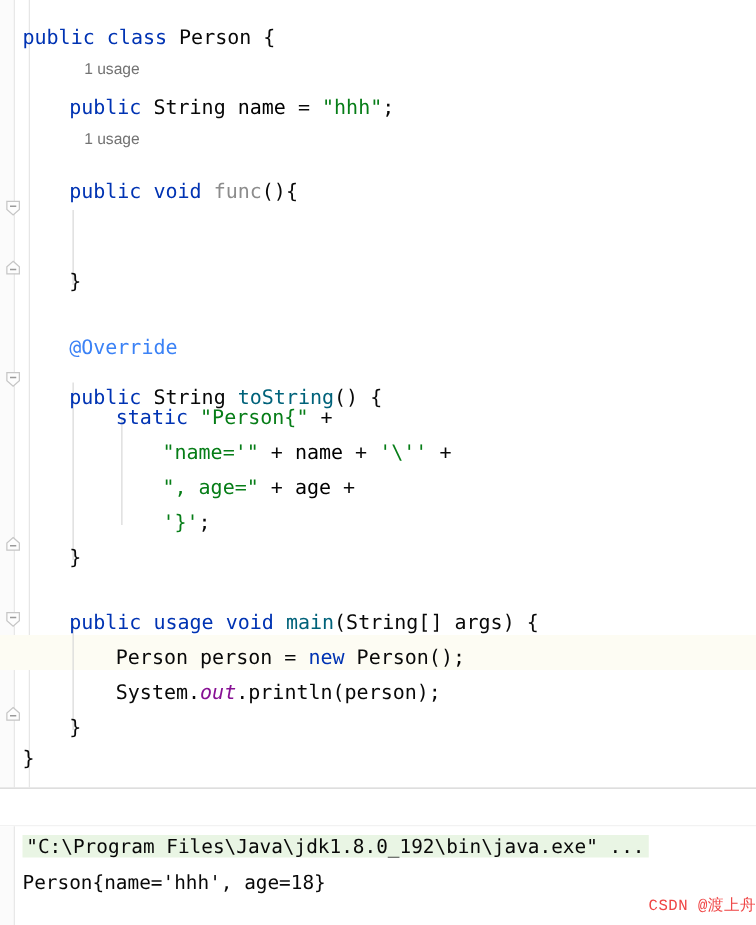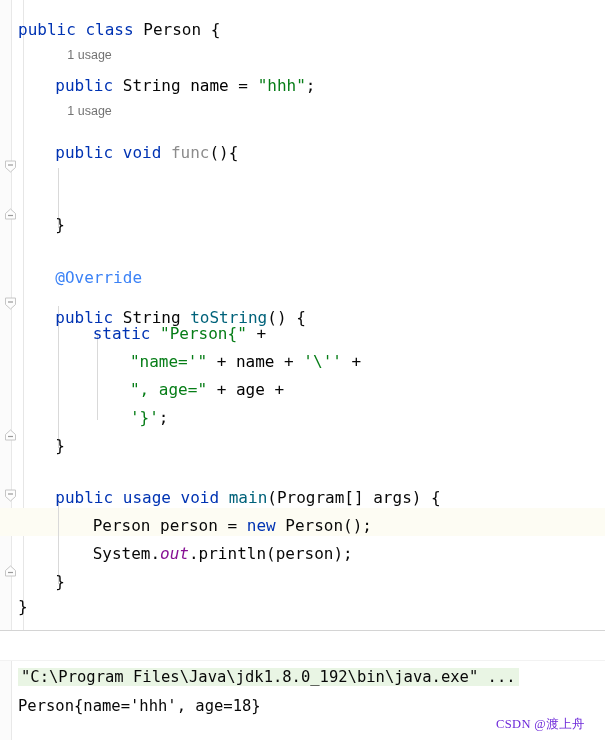--- a/index.html
+++ b/index.html
@@ -55,22 +55,22 @@
   .tab-label{position:absolute;left:31px;top:0;height:30px;line-height:30px;font-size:13.5px;
              font-family:"Liberation Sans","DejaVu Sans",sans-serif;color:#1a1a1a;}
   .tab-close{position:absolute;left:85px;top:8px;width:13px;height:13px;}
 
   .console{position:absolute;left:0;top:661px;width:605px;height:79px;background:#ffffff;}
   .console-gutter{position:absolute;left:0;top:0;width:11px;height:79px;background:#fbfbfb;border-right:1px solid #e8e8e8;}
   .cline{position:absolute;left:18px;height:28px;line-height:28px;font-size:15.5px;
          white-space:pre;color:#080808;font-family:"DejaVu Sans Mono","Liberation Mono",monospace;}
   .cmdline{background:#e9f5e4;padding:0 3px;}
 
-  .watermark{position:absolute;right:20px;top:716px;font-size:12.5px;color:#6d28d9;
-             font-family:Liberation Serif, serif;letter-spacing:.4px;}
+  .watermark{position:absolute;right:0;top:716px;font-size:12.5px;color:#ef4444;
+             font-family:Liberation Mono, monospace;letter-spacing:.4px;}
 </style>
 </head>
 <body>
 
 <div class="ide">
 
   <div class="editor">
     <div class="gutter"></div>
     <div class="gutter-line"></div>
     <div class="code" id="code-surface">
@@ -88,21 +88,21 @@
         <div class="line" style="top: 211px;"><span class="txt" style="left: 55.32px;"><span class="plain">}</span></span></div>
         <div class="line" style="top: 239px;"><span class="txt" style="left: 18px;"></span></div>
         <div class="line" style="top: 264px;"><span class="txt" style="left: 55.32px;"><span class="anno">@Override</span></span></div>
         <div class="line" style="top: 304px;"><span class="txt" style="left: 55.32px;"><span class="kw">public</span><span class="plain"> </span><span class="plain">String</span><span class="plain"> </span><span class="mdecl">toString</span><span class="plain">() {</span></span></div>
         <div class="line" style="top: 320px;"><span class="txt" style="left: 92.64px;"><span class="kw">static</span><span class="plain"> </span><span class="str">"Person{"</span><span class="plain"> +</span></span></div>
         <div class="line" style="top: 348px;"><span class="txt" style="left: 129.96px;"><span class="str">"name='"</span><span class="plain"> + </span><span class="fld">name</span><span class="plain"> + </span><span class="str">'\''</span><span class="plain"> +</span></span></div>
         <div class="line" style="top: 376px;"><span class="txt" style="left: 129.96px;"><span class="str">", age="</span><span class="plain"> + </span><span class="fld">age</span><span class="plain"> +</span></span></div>
         <div class="line" style="top: 404px;"><span class="txt" style="left: 129.96px;"><span class="str">'}'</span><span class="plain">;</span></span></div>
         <div class="line" style="top: 432px;"><span class="txt" style="left: 55.32px;"><span class="plain">}</span></span></div>
         <div class="line" style="top: 460px;"><span class="txt" style="left: 18px;"></span></div>
-        <div class="line" style="top: 484px;"><span class="txt" style="left: 55.32px;"><span class="kw">public</span><span class="plain"> </span><span class="kw">usage</span><span class="plain"> </span><span class="kw">void</span><span class="plain"> </span><span class="mdecl">main</span><span class="plain">(Program[] args) {</span></span></div>
+        <div class="line" style="top: 484px;"><span class="txt" style="left: 55.32px;"><span class="kw">public</span><span class="plain"> </span><span class="kw">usage</span><span class="plain"> </span><span class="kw">void</span><span class="plain"> </span><span class="mdecl">main</span><span class="plain">(String[] args) {</span></span></div>
         <div class="line" style="top: 512px;"><span class="txt" style="left: 92.64px;"><span class="plain">Person person = </span><span class="kw">new</span><span class="plain"> Person();</span></span></div>
         <div class="line" style="top: 540px;"><span class="txt" style="left: 92.64px;"><span class="plain">System.</span><span class="stat">out</span><span class="plain">.println(person);</span></span></div>
         <div class="line" style="top: 568px;"><span class="txt" style="left: 55.32px;"><span class="plain">}</span></span></div>
         <div class="line" style="top: 593px;"><span class="txt" style="left: 18px;"><span class="plain">}</span></span></div>
         <div class="fold" style="left: 4px; top: 160px;">
           <svg width="13" height="13" viewBox="0 0 13 13">
             <path d="M1.5 1 L11.5 1 L11.5 7.5 L6.5 12 L1.5 7.5 Z" fill="#fdfdfd" stroke="#c6c6c6"></path>
             <path d="M4 5 L9 5" stroke="#9b9b9b" stroke-width="1.2"></path>
           </svg>
         </div>

